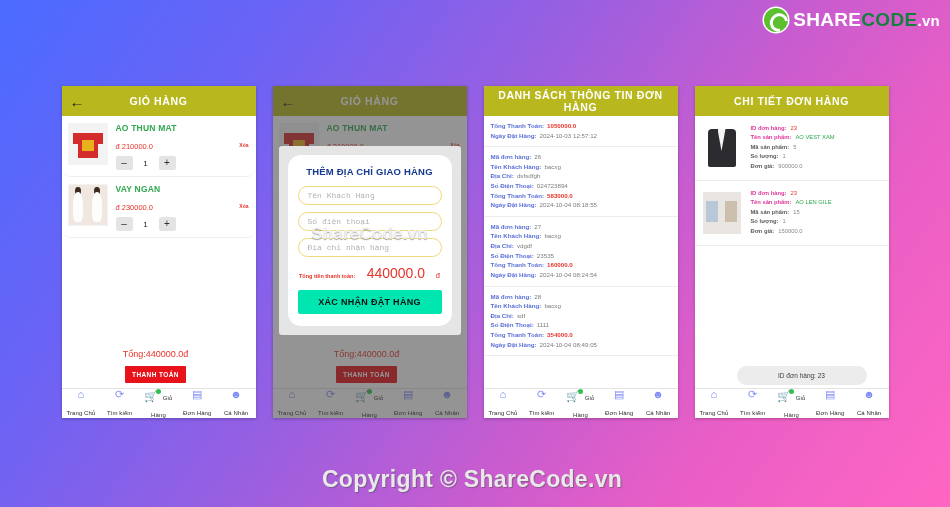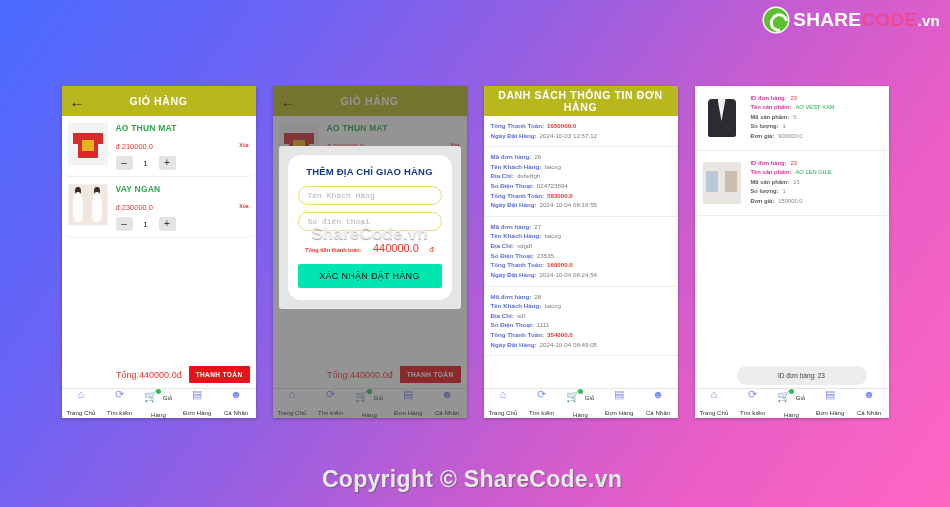--- a/index.html
+++ b/index.html
@@ -21,21 +21,21 @@
     box-shadow: 0 0 0 1.5px #ffffff;
   }
   .brand-mark::before {
     content: ""; position: absolute; left: 6px; top: 5px;
     width: 12px; height: 13px; border-radius: 50%;
     border: 3px solid #ffffff; border-right-color: transparent;
     transform: rotate(35deg);
   }
   .brand-text { font-size: 19px; font-weight: bold; letter-spacing: .3px; }
   .brand-text .t1 { color: #ffffff; }
-  .brand-text .t2 { color: #ec4899; }
+  .brand-text .t2 { color: #15803d; }
   .brand-text .t3 { color: #ffffff; font-size: 15px; }
 
   
   .panels {
     position: absolute; top: 86px; left: 0; width: 950px;
     display: flex; justify-content: center; gap: 17px;
   }
   .phone {
     width: 194px; height: 332px;
     background: #ffffff;
@@ -99,21 +99,21 @@
   }
   .qval { width: 20px; text-align: center; font-size: 8px; color: #222; }
   .del {
     position: absolute; right: 7px; top: 26px;
     color: #e8332a; font-size: 5px; font-weight: bold;
   }
 
   
   .cart-foot {
     display: flex; align-items: center; justify-content: flex-end;
-    gap: 7px; padding: 5px 6px 5px 0;
+    gap: 7px; padding: 5px 6px 5px 0; flex-direction: column;
   }
   .total-txt { color: #e8332a; font-size: 9px; }
   .pay-btn {
     background: #e8131a; color: #ffffff; font-size: 6.5px; font-weight: bold;
     padding: 5px 7px; letter-spacing: .4px; border-radius: 1px;
   }
 
   
   .bnav {
     flex: 0 0 30px; height: 30px; border-top: 1px solid #e3e3e3;
@@ -140,25 +140,25 @@
     letter-spacing: .2px; margin-bottom: 9px;
   }
   .fld {
     border: 1px solid #f0d97a; border-radius: 12px;
     height: 19px; display: flex; align-items: center;
     padding: 0 9px; margin-bottom: 7px;
     font-size: 8px; color: #b3b3b3; font-family: Liberation Mono, monospace;
   }
   .sumline { text-align: center; margin: 2px 0 8px; }
   .sumline .lab { color: #e8332a; font-size: 5.5px; font-weight: bold; }
-  .sumline .val { color: #e8332a; font-size: 11px; margin-left: 7px; }
+  .sumline .val { color: #e8332a; font-size: 14px; margin-left: 7px; }
   .sumline .cur { color: #e8332a; font-size: 8px; margin-left: 6px; }
   .confirm-btn {
     background: #00e6b0; border-radius: 2px; text-align: center;
-    padding: 7px 0; color: #111; font-size: 9px; font-weight: normal;
+    padding: 7px 0; color: #111; font-size: 9px; font-weight: bold;
     letter-spacing: .3px;
   }
   .wm-panel {
     position: absolute; z-index: 7; left: 0; right: 0; top: 138px;
     text-align: center; font-size: 17px; font-weight: bold;
     color: rgba(245,245,245,.92);
     text-shadow: 0 1px 1px rgba(90,90,90,.55);
     letter-spacing: .2px;
   }
 
@@ -331,20 +331,21 @@
         <span class="bnav-lab">Cá Nhân</span>
       </div>
     </div>
 
     <div class="dim"></div>
     <div class="modal">
       <div class="modal-inner">
         <div class="modal-ttl">THÊM ĐỊA CHỈ GIAO HÀNG</div>
         <div class="fld">Tên Khách Hàng</div>
         <div class="fld">Số điện thoại</div>
+        <div class="fld">Địa chỉ nhận hàng</div>
         <div class="sumline">
           <span class="lab">Tổng tiền thanh toán:</span>
           <span class="val">440000.0</span>
           <span class="cur">đ</span>
         </div>
         <div class="confirm-btn">XÁC NHẬN ĐẶT HÀNG</div>
       </div>
     </div>
     <div class="wm-panel">ShareCode.vn</div>
   </div>
@@ -406,20 +407,23 @@
         <span class="bnav-lab">Đơn Hàng</span>
       </div>
       <div class="bnav-item">
         <span class="bnav-ico">☻</span>
         <span class="bnav-lab">Cá Nhân</span>
       </div>
     </div>
   </div>
 
   <div class="phone">
+    <div class="topbar titleonly">
+      <span class="ttl">CHI TIẾT ĐƠN HÀNG</span>
+    </div>
     <div class="body-area">
 
       <div class="det-row">
         <div class="det-thumb">
           <div class="vest">
               <div class="v"></div>
             </div>
         </div>
         <div>
           <div class="det-line"><span class="k">ID đơn hàng:</span><span class="v red">23</span></div>

